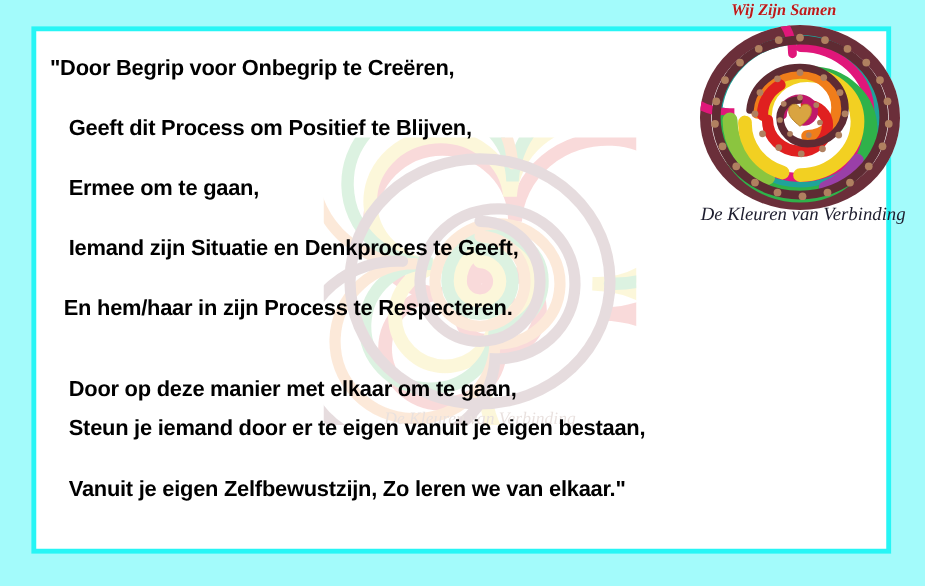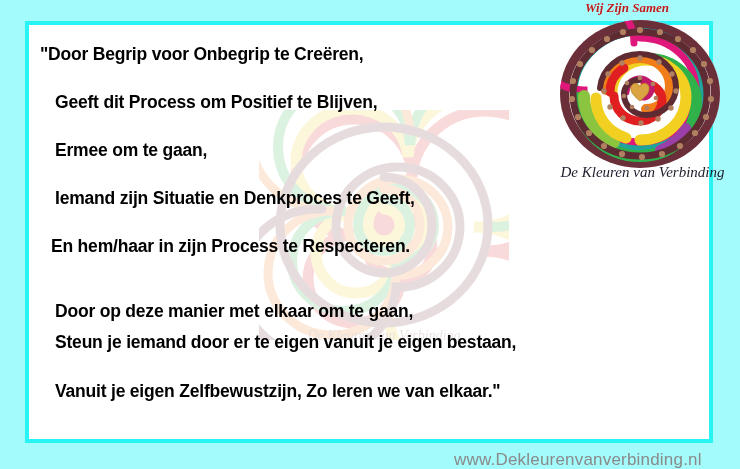--- a/index.html
+++ b/index.html
@@ -164,21 +164,20 @@
       <div class="verse-line" style="left: 11px; top: 19px;">"Door Begrip voor Onbegrip te Creëren,</div>
       <div class="verse-line" style="left: 26px; top: 67px;">Geeft dit Process om Positief te Blijven,</div>
       <div class="verse-line" style="left: 26px; top: 115px;">Ermee om te gaan,</div>
       <div class="verse-line" style="left: 26px; top: 163px;">Iemand zijn Situatie en Denkproces te Geeft,</div>
       <div class="verse-line" style="left: 22px; top: 211px;">En hem/haar in zijn Process te Respecteren.</div>
       <div class="verse-line" style="left: 26px; top: 276px;">Door op deze manier met elkaar om te gaan,</div>
       <div class="verse-line" style="left: 26px; top: 307px;">Steun je iemand door er te eigen vanuit je eigen bestaan,</div>
       <div class="verse-line" style="left: 26px; top: 356px;">Vanuit je eigen Zelfbewustzijn, Zo leren we van elkaar."</div>
     </div>
 
-    <div id="url">www.Dekleurenvanverbinding.nl</div>
 
   </div>
 
   <div id="logo">
 
     <div class="logo-top-text">Wij Zijn Samen</div>
 
     <div class="logo-mark">
       <svg viewBox="0 0 163 150" width="163" height="150">
         <defs>

